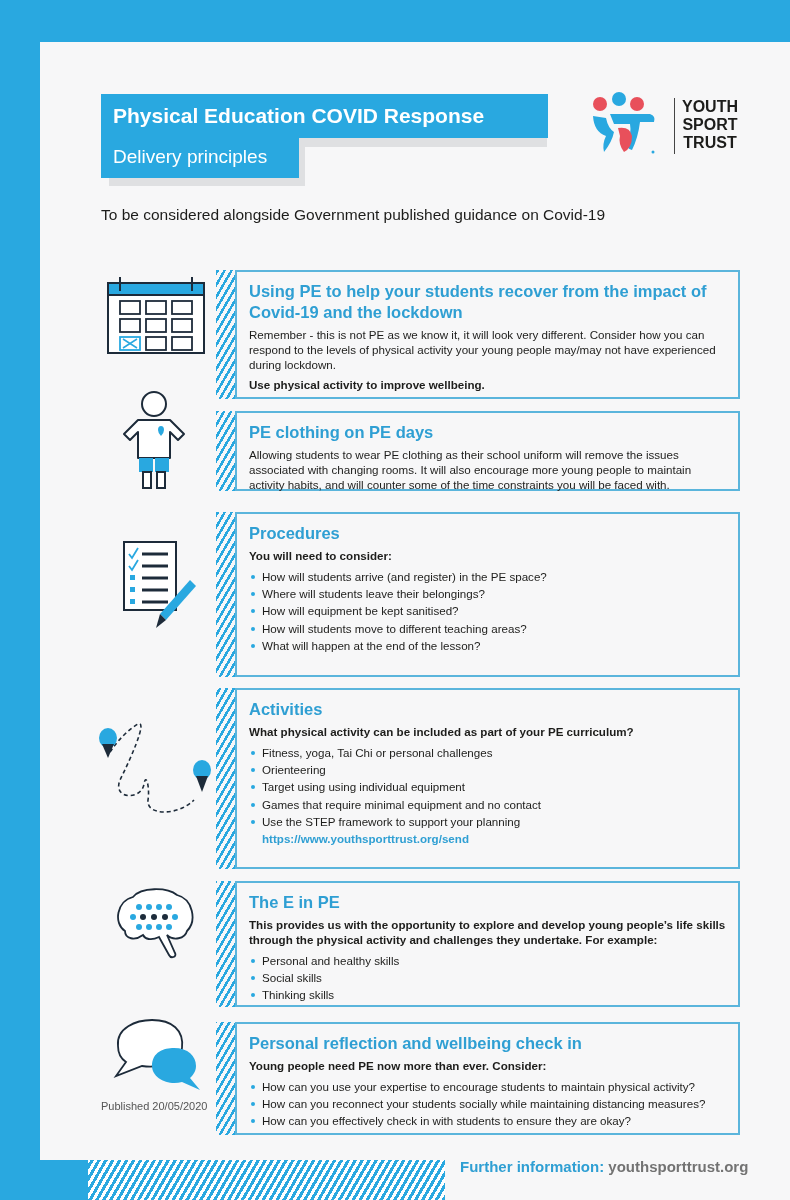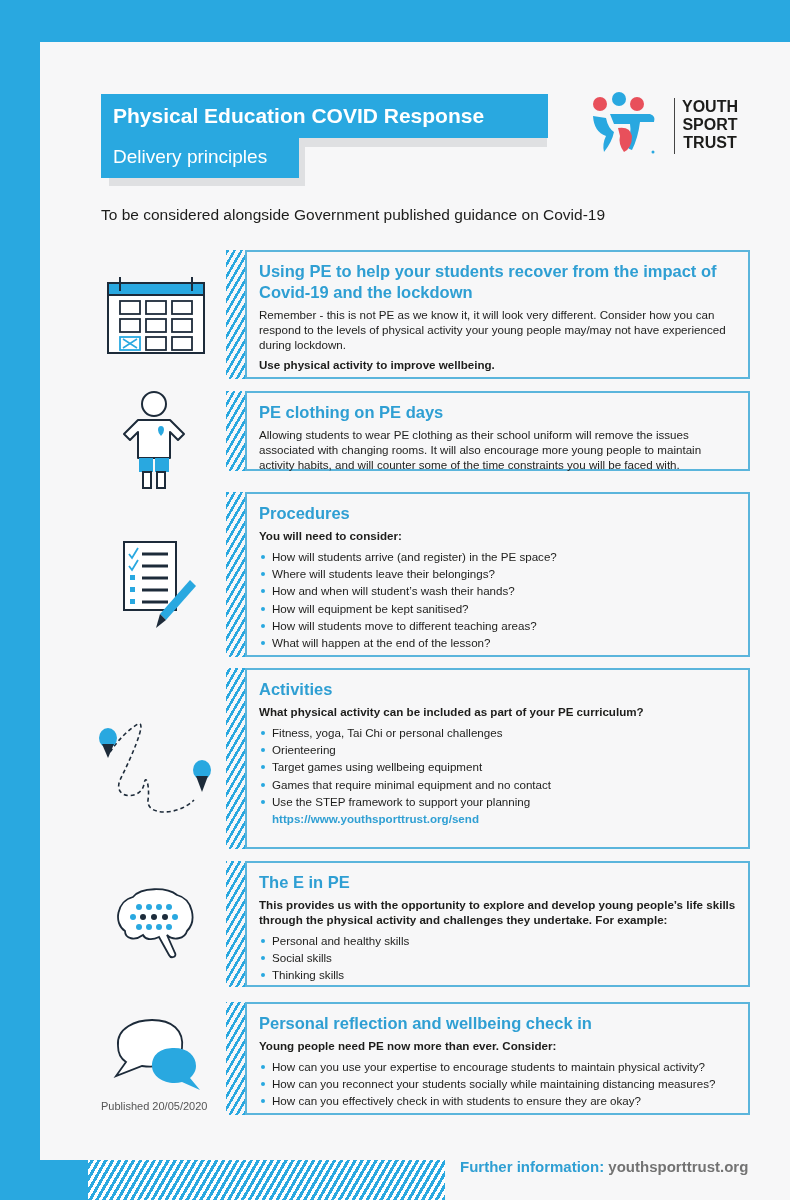--- a/index.html
+++ b/index.html
@@ -30,21 +30,21 @@
   
   .logo { position: absolute; left: 590px; top: 92px; width: 170px; height: 66px; text-align: center; }
   .logo svg { position: absolute; left: 0; top: 0; }
   .logo-divider { position: absolute; left: 84px; top: 6px; width: 1px; height: 56px; background: #444; }
   .logo-text { position: absolute; left: 92px; top: 6px; font-size: 16px; line-height: 18px; font-weight: 700; color: #1d1d1b; letter-spacing: 0; }
   .logo-text span { display: block; }
 
   .intro { position: absolute; left: 101px; top: 206px; font-size: 15.5px; color: #1d1d1b; white-space: nowrap; }
 
   
-  .card { position: absolute; left: 226px; width: 524px; }
+  .card { position: absolute; left: 216px; width: 524px; margin-top: 20px; }
   .card .stripes {
     position: absolute; left: 0; top: 0; width: 19px; height: 100%;
     background: repeating-linear-gradient(-60deg, #29a8e0 0 2.5px, transparent 2.5px 6px);
   }
   .card .box {
     position: absolute; left: 19px; top: 0; right: 0; height: 100%;
     border: 2px solid #5bb5dc; background: #f7f7f8; padding: 9px 12px 0 12px;
   }
   .card h2 { font-size: 16.5px; font-weight: 700; color: #2f9fd3; line-height: 21px; margin-bottom: 4px; }
   .card p { font-size: 11.6px; line-height: 15px; color: #1d1d1b; margin-bottom: 5px; }
@@ -157,21 +157,20 @@
   <path d="M38 74 L44 80 L34 88 Z" fill="#1d2b3a"></path>
 </svg>
 <div class="card" style="top:492px;height:165px">
   <div class="stripes"></div>
   <div class="box">
     <h2>Procedures</h2>
     <p class="bold">You will need to consider:</p>
     <ul>
       <li>How will students arrive (and register) in the PE space?</li>
       <li>Where will students leave their belongings?</li>
-      <li>How and when will student’s wash their hands?</li>
       <li>How will equipment be kept sanitised?</li>
       <li>How will students move to different teaching areas?</li>
       <li>What will happen at the end of the lesson?</li>
     </ul>
   </div>
 </div>
 
 <svg class="icon" style="left:98px;top:720px" width="118" height="96" viewBox="0 0 118 96">
   <path d="M12 32 C 20 20, 30 10, 40 4 C 50 0, 32 40, 22 60 C 14 80, 44 80, 46 64 C 48 52, 52 68, 50 80 C 48 96, 80 96, 96 80" fill="none" stroke="#1d2b3a" stroke-width="1.6" stroke-dasharray="4 3"></path>
   <ellipse cx="10" cy="18" rx="9" ry="10" fill="#29a8e0"></ellipse>
@@ -180,21 +179,21 @@
   <path d="M98 56 L110 56 L104 72 Z" fill="#1d2b3a"></path>
 </svg>
 <div class="card" style="top:668px;height:181px">
   <div class="stripes"></div>
   <div class="box">
     <h2>Activities</h2>
     <p class="bold">What physical activity can be included as part of your PE curriculum?</p>
     <ul>
       <li>Fitness, yoga, Tai Chi or personal challenges</li>
       <li>Orienteering</li>
-      <li>Target games using wellbeing equipment</li>
+      <li>Target using using individual equipment</li>
       <li>Games that require minimal equipment and no contact</li>
       <li>
         <span>Use the STEP framework to support your planning</span>
         <a class="link">https://www.youthsporttrust.org/send</a>
       </li>
     </ul>
   </div>
 </div>
 
 <svg class="icon" style="left:115px;top:887px" width="80" height="76" viewBox="0 0 80 76">

